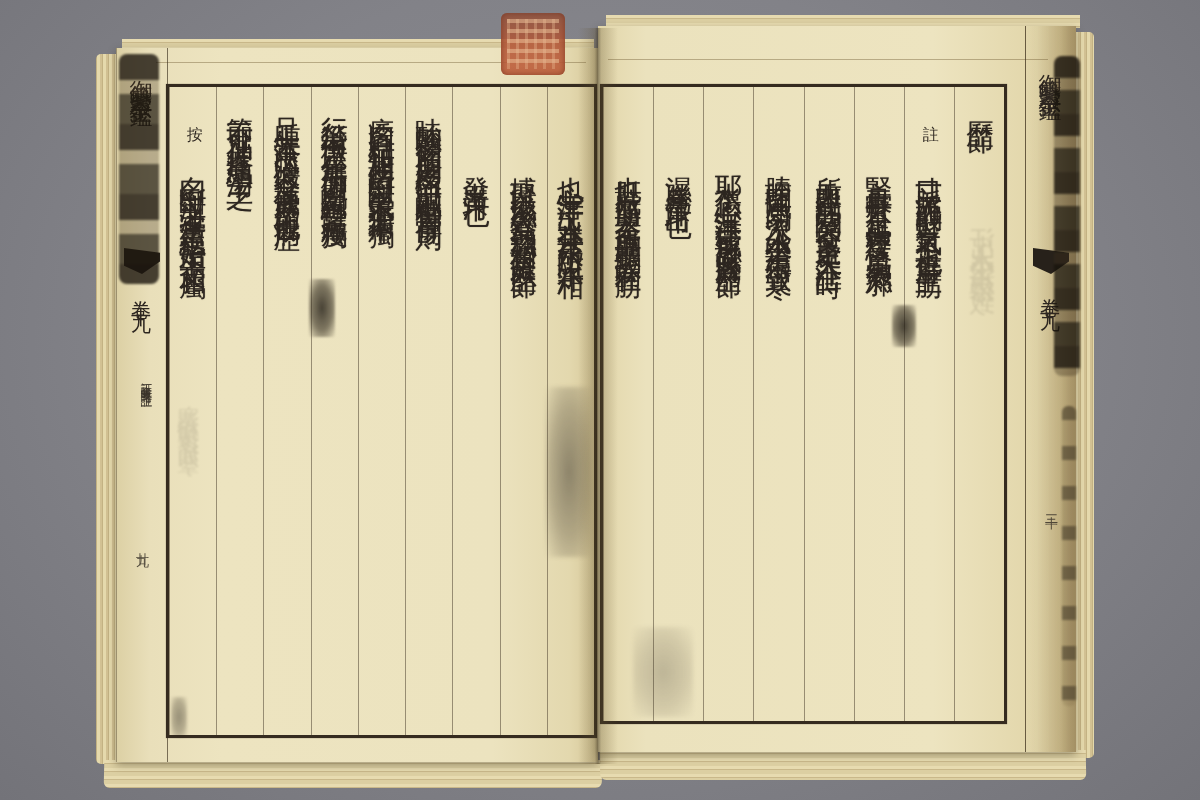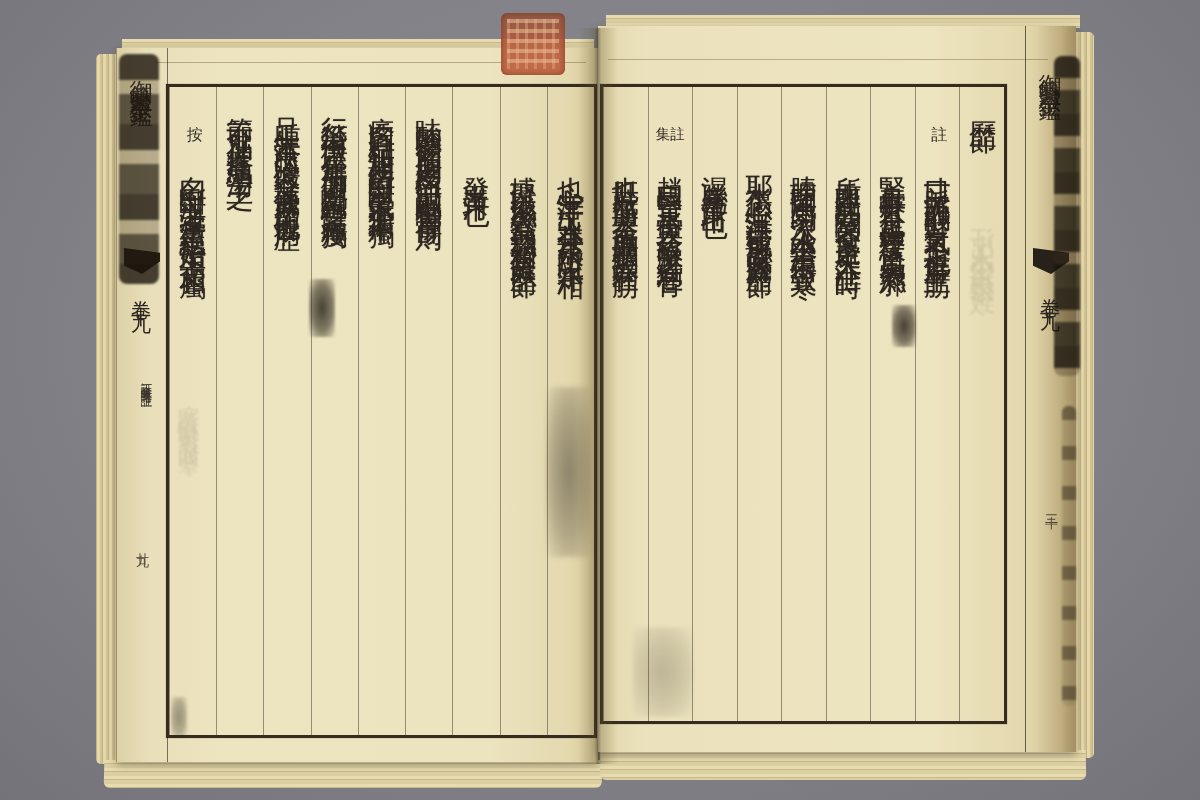--- a/index.html
+++ b/index.html
@@ -186,24 +186,20 @@
       </div>
       <div class="col indent">
         <span class="col-label"></span>
         <span class="col-text">耶水傷心心主汗汗鬱成濕故風勝爲歷節</span>
       </div>
       <div class="col indent">
         <span class="col-label"></span>
         <span class="col-text">濕勝爲黃汗出也</span>
       </div>
       <div class="col indent">
-        <span class="col-label double">集註</span>
-        <span class="col-text">趙良曰腎主水骨與之合故脈沉者病在骨</span>
-      </div>
-      <div class="col indent">
         <span class="col-label"></span>
         <span class="col-text">也肝藏血筋與之合血虛則脈弱故病在筋</span>
       </div>
     </div>
     <span class="abs bleed" style="right:6px;top:120px;">汗出入水中浴焉得不致</span>
     <div class="abs blot" style="right:88px;top:218px;width:24px;height:42px;filter:blur(1px);"></div>
     <div class="abs smudge" style="left:30px;top:540px;width:60px;height:90px;opacity:.5;"></div>
   </div>
 
   <div class="spine spine-right-strip">

